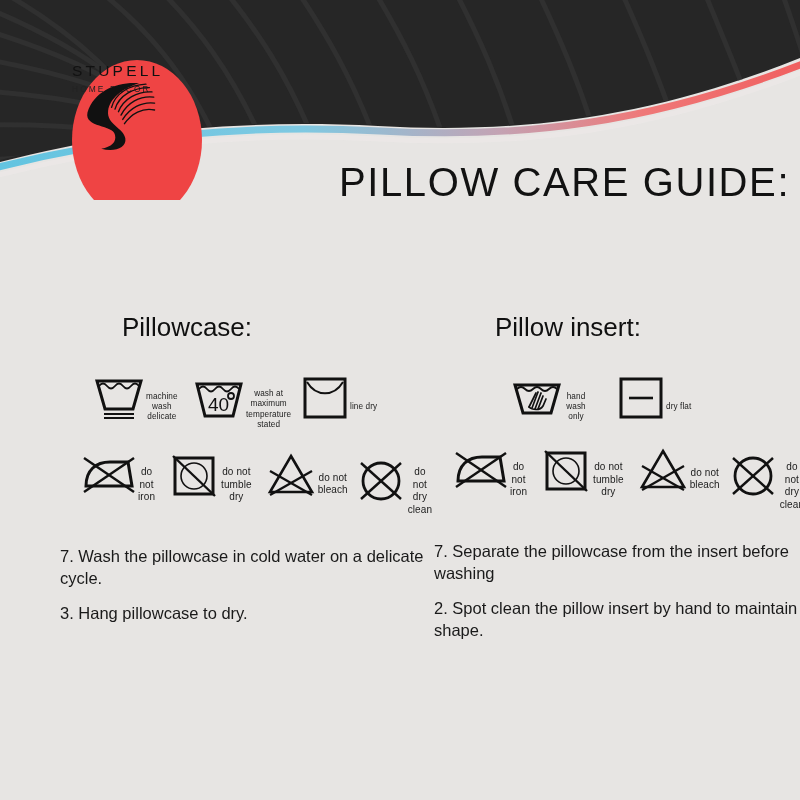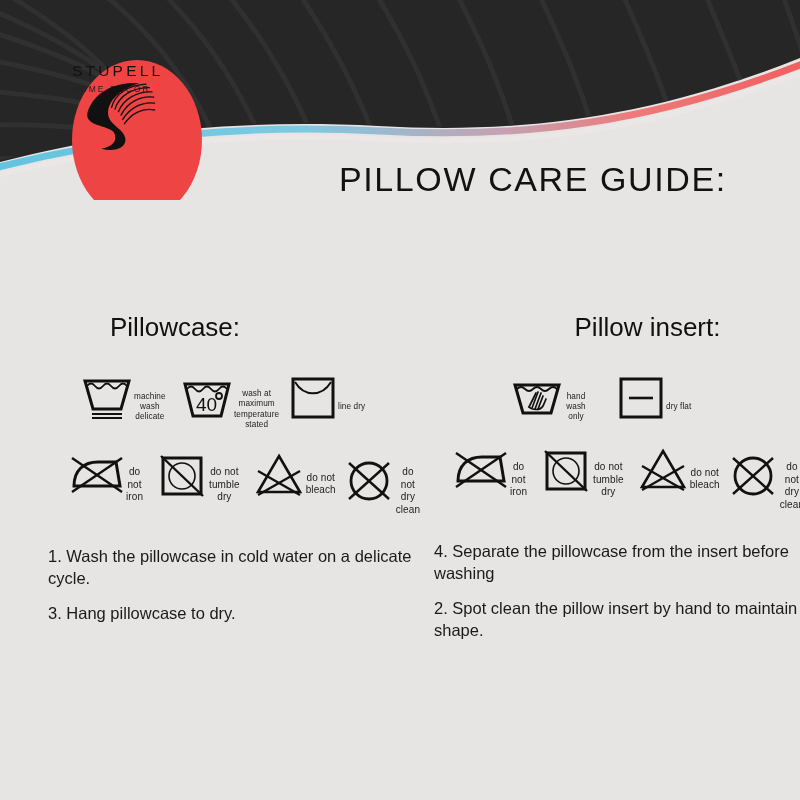--- a/index.html
+++ b/index.html
@@ -29,38 +29,38 @@
     margin-top:2px;
   }
   .logo-sub{
     font-size:8.4px;letter-spacing:2.1px;color:#222;margin-top:4px;
     font-family:"Liberation Sans", sans-serif;
   }
 
   
   .main-title{
     position:absolute;left:339px;top:160px;
-    font-size:34px;letter-spacing:1.6px;color:#121212;
+    font-size:40px;letter-spacing:1.6px;color:#121212;
     font-family:"Liberation Sans", sans-serif;font-weight:400;
     white-space:nowrap;
   }
 
   
   .col{position:absolute;top:312px;}
-  .col-left{left:40px;width:380px;}
+  .col-left{left:52px;width:380px;}
   .col-right{left:430px;width:370px;}
 
   .sect-title{
     font-size:26px;color:#101010;font-weight:400;
     font-family:"Liberation Sans", sans-serif;
     margin:0 0 26px 0;
     white-space:nowrap;
   }
   .col-left .sect-title{padding-left:70px;}
-  .col-right .sect-title{padding-left:65px;text-align:center;}
+  .col-right .sect-title{padding-left:65px;}
 
   .icon-row{display:flex;align-items:flex-start;}
   .icon-row.r1-left{padding-left:40px;gap:22px;}
   .icon-row.r1-right{padding-left:80px;gap:28px;}
   .icon-row.r2{gap:12px;padding-left:28px;}
   .icon-row.r2-right{gap:12px;padding-left:22px;}
 
   .icon-cell{display:flex;align-items:center;width:78px;}
   .icon-cell.wide{width:86px;}
   .icon-box{height:56px;display:flex;align-items:center;justify-content:center;}
@@ -229,21 +229,21 @@
             <circle cx="27" cy="23" r="18" fill="none" stroke="#111" stroke-width="2.8"></circle>
             <line x1="7" y1="5" x2="47" y2="41" stroke="#111" stroke-width="2.4"></line>
             <line x1="47" y1="5" x2="7" y2="41" stroke="#111" stroke-width="2.4"></line>
           </svg>
         </div>
         <div class="cap">do not dry clean</div>
       </div>
     </div>
 
     <div class="steps">
-      <div class="step">1. Wash the pillowcase in cold water on a delicate cycle.</div>
+      <div class="step">7. Wash the pillowcase in cold water on a delicate cycle.</div>
       <div class="step">3. Hang pillowcase to dry.</div>
     </div>
   </div>
 
   <div class="col col-right">
     <div class="sect-title">Pillow insert:</div>
 
     <div class="icon-row r1-right">
       <div class="icon-cell">
         <div class="icon-box">
@@ -313,18 +313,18 @@
             <circle cx="27" cy="23" r="18" fill="none" stroke="#111" stroke-width="2.8"></circle>
             <line x1="7" y1="5" x2="47" y2="41" stroke="#111" stroke-width="2.4"></line>
             <line x1="47" y1="5" x2="7" y2="41" stroke="#111" stroke-width="2.4"></line>
           </svg>
         </div>
         <div class="cap">do not dry clean</div>
       </div>
     </div>
 
     <div class="steps">
-      <div class="step">4. Separate the pillowcase from the insert before washing</div>
+      <div class="step">7. Separate the pillowcase from the insert before washing</div>
       <div class="step">2. Spot clean the pillow insert by hand to maintain shape.</div>
     </div>
   </div>
 
 </div>
 
 </body></html>

